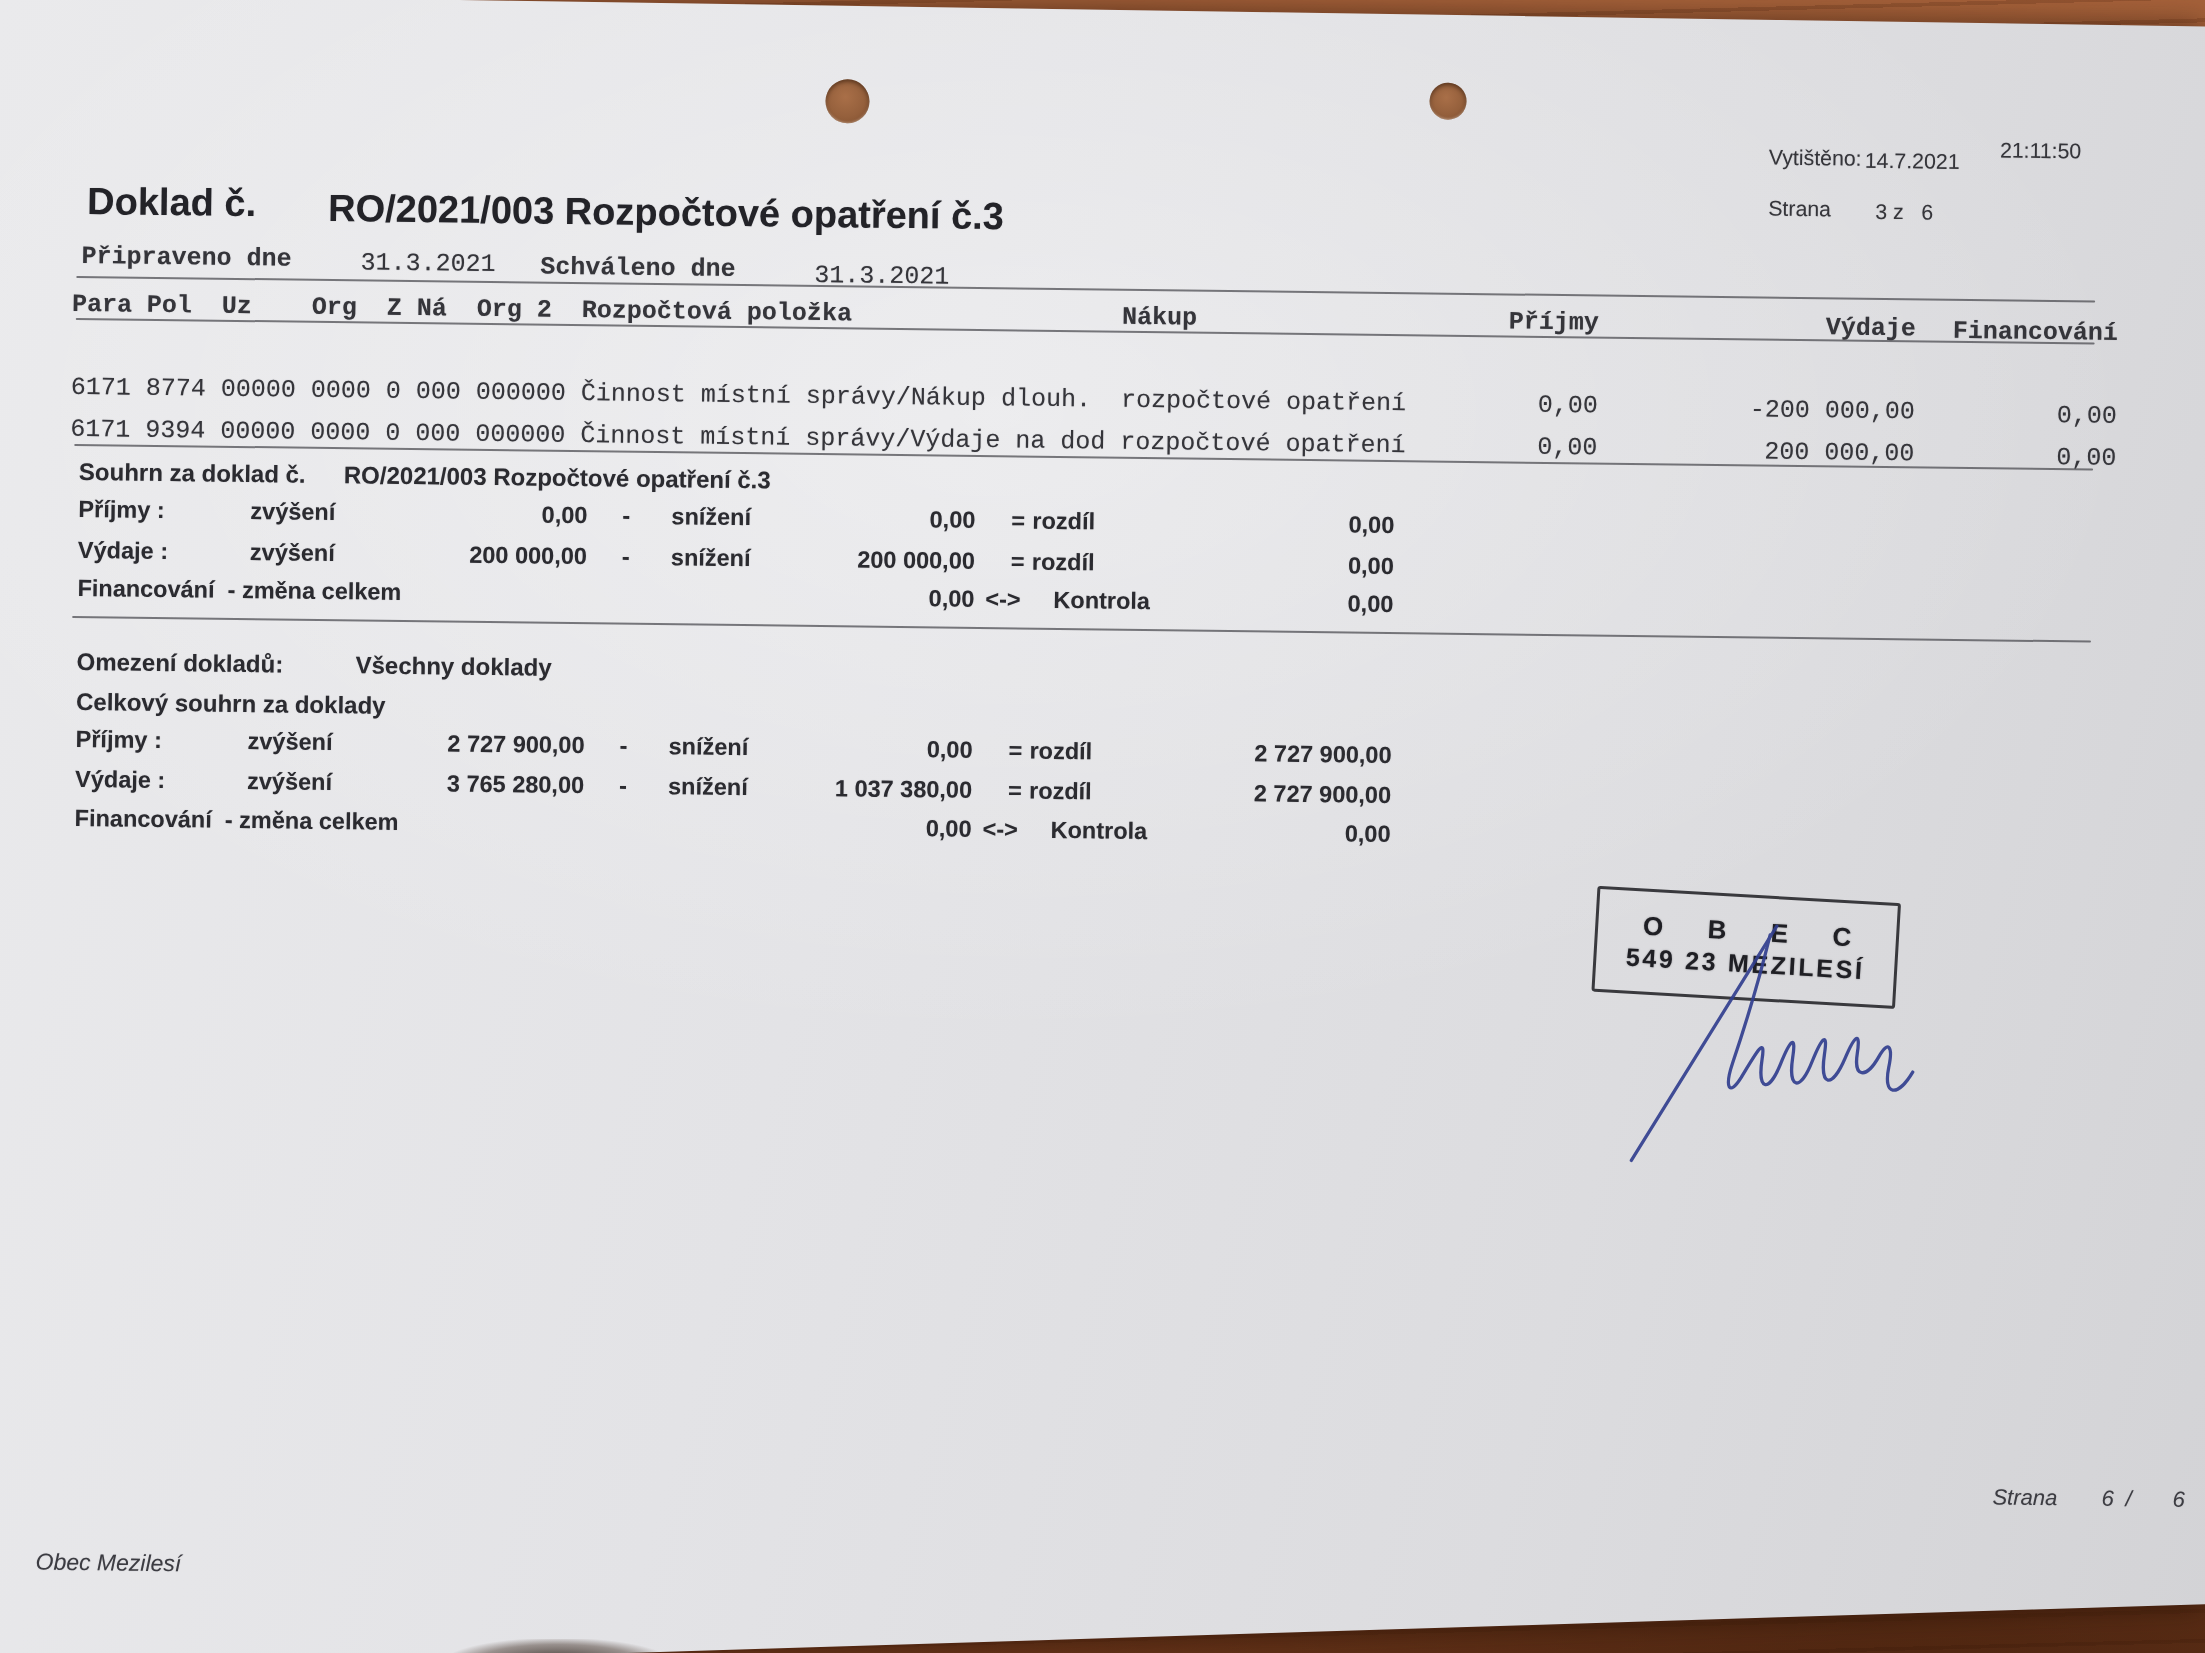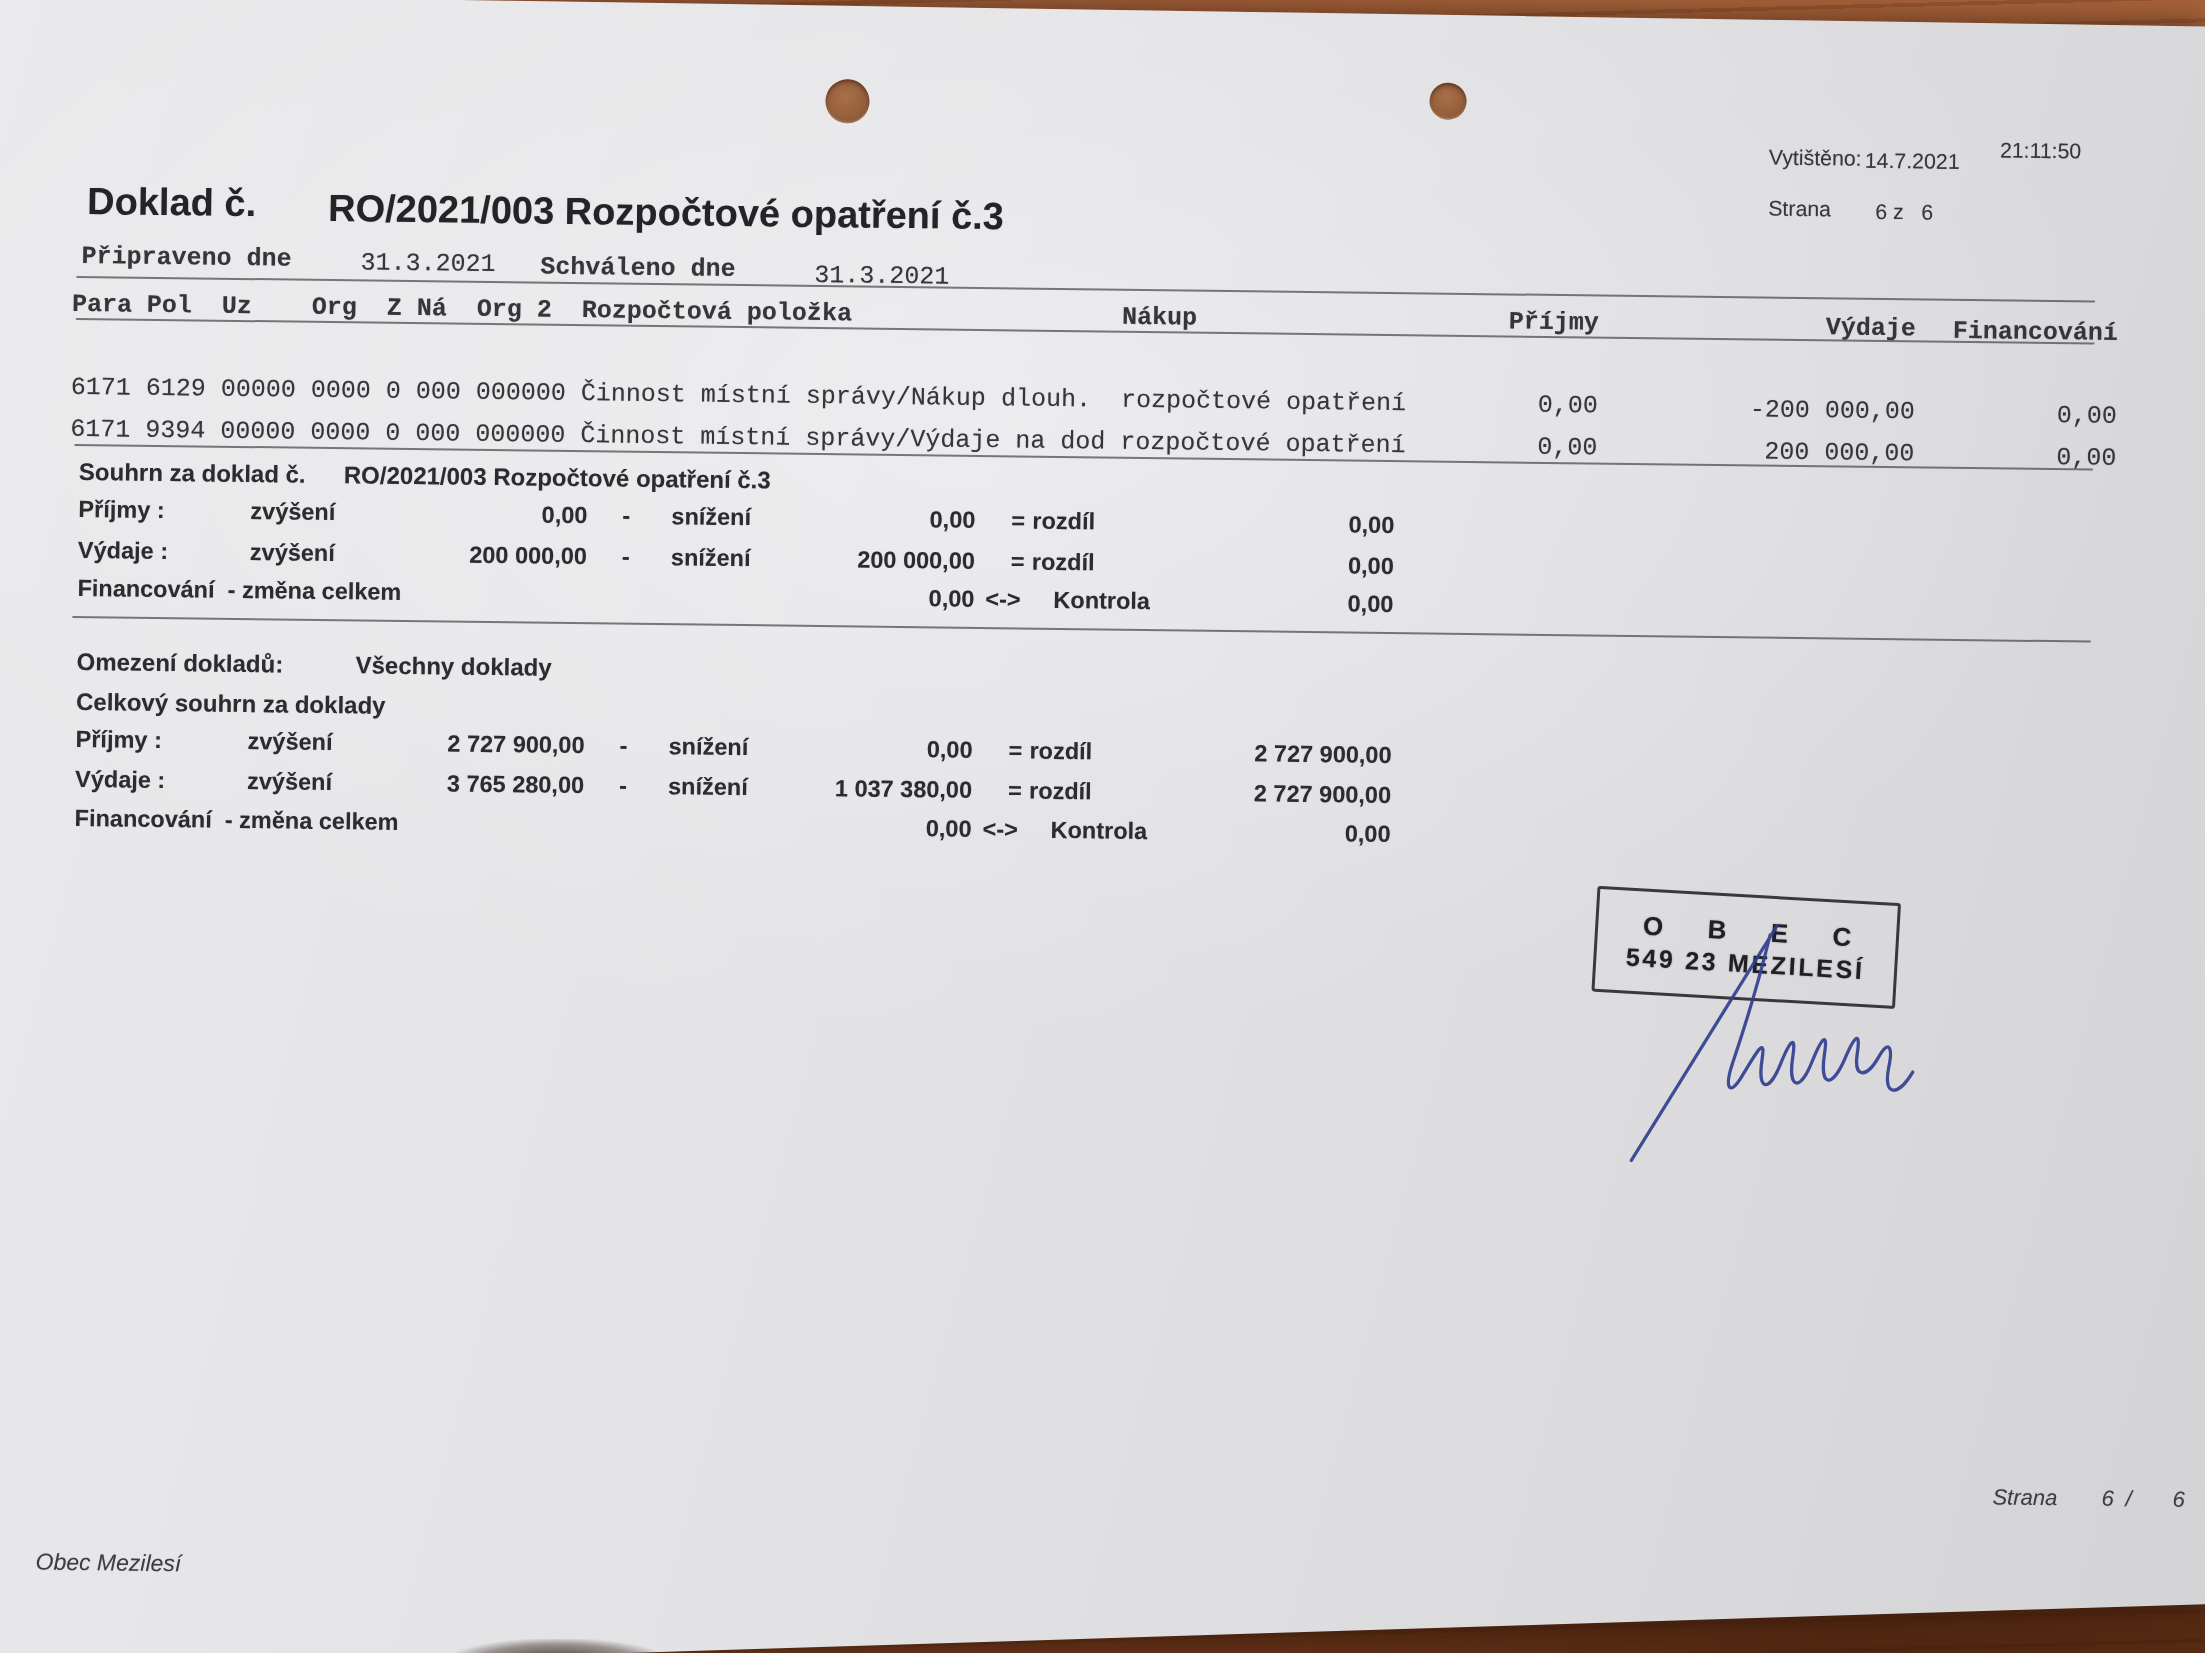--- a/index.html
+++ b/index.html
@@ -67,41 +67,41 @@
 
 <div class="content">
 
   <div class="hole" style="left:824px;top:70px;width:44px;height:44px;"></div>
   <div class="hole" style="left:1428px;top:66px;width:37px;height:37px;"></div>
 
   <div class="abs sans hdr-small" style="left:1768px;top:125px;">Vytištěno:</div>
   <div class="abs sans hdr-small" style="left:1864px;top:127px;">14.7.2021</div>
   <div class="abs sans hdr-small" style="left:1951px;top:115px;margin-left:48px;">21:11:50</div>
   <div class="abs sans hdr-small" style="left:1768px;top:176px;">Strana</div>
-  <div class="abs sans hdr-small" style="left:1875px;top:178px;">6 z</div>
+  <div class="abs sans hdr-small" style="left:1875px;top:178px;">3 z</div>
   <div class="abs sans hdr-small" style="left:1921px;top:178px;">6</div>
 
   <div class="abs sans title" style="left:87px;top:180px;">Doklad č.</div>
   <div class="abs sans title" style="left:328px;top:184px;">RO/2021/003 Rozpočtové opatření č.3</div>
 
   <div class="abs mono b" style="left:82px;top:242px;">Připraveno dne</div>
   <div class="abs mono" style="left:361px;top:245px;">31.3.2021</div>
   <div class="abs mono b" style="left:541px;top:247px;">Schváleno dne</div>
   <div class="abs mono" style="left:815px;top:252px;">31.3.2021</div>
 
   <div class="hline" style="top:276px;"></div>
 
   <div class="abs mono b" style="left:73px;top:290px;"><span class="cell c5">Para</span><span class="cell c5">Pol</span><span class="cell c6">Uz</span><span class="cell c5">Org</span><span class="cell c2">Z</span><span class="cell c4">Ná</span><span class="cell c7">Org 2</span><span class="cell c36">Rozpočtová položka</span><span>Nákup</span></div>
   <div class="numbox mono b" style="left:1381px;top:290px;">Příjmy</div>
   <div class="numbox mono b" style="left:1698px;top:292px;">Výdaje</div>
   <div class="numbox mono b" style="left:1873px;top:294px;width:246px;">Financování</div>
 
   <div class="hline" style="top:318px;"></div>
 
-  <div class="abs mono" style="left:73px;top:373px;"><span class="cell c5">6171</span><span class="cell c5">6129</span><span class="cell c6">00000</span><span class="cell c5">0000</span><span class="cell c2">0</span><span class="cell c4">000</span><span class="cell c7">000000</span><span class="cell c36">Činnost místní správy/Nákup dlouh.</span><span>rozpočtové opatření</span></div>
+  <div class="abs mono" style="left:73px;top:373px;"><span class="cell c5">6171</span><span class="cell c5">8774</span><span class="cell c6">00000</span><span class="cell c5">0000</span><span class="cell c2">0</span><span class="cell c4">000</span><span class="cell c7">000000</span><span class="cell c36">Činnost místní správy/Nákup dlouh.</span><span>rozpočtové opatření</span></div>
   <div class="numbox mono" style="left:1381px;top:373px;">0,00</div>
   <div class="numbox mono" style="left:1698px;top:375px;">-200 000,00</div>
   <div class="numbox mono" style="left:1873px;top:377px;width:246px;">0,00</div>
 
   <div class="abs mono" style="left:73px;top:415px;"><span class="cell c5">6171</span><span class="cell c5">9394</span><span class="cell c6">00000</span><span class="cell c5">0000</span><span class="cell c2">0</span><span class="cell c4">000</span><span class="cell c7">000000</span><span class="cell c36">Činnost místní správy/Výdaje na dod</span><span>rozpočtové opatření</span></div>
   <div class="numbox mono" style="left:1381px;top:415px;">0,00</div>
   <div class="numbox mono" style="left:1698px;top:417px;">200 000,00</div>
   <div class="numbox mono" style="left:1873px;top:419px;width:246px;">0,00</div>
 
   <div class="hline" style="top:444px;"></div>

